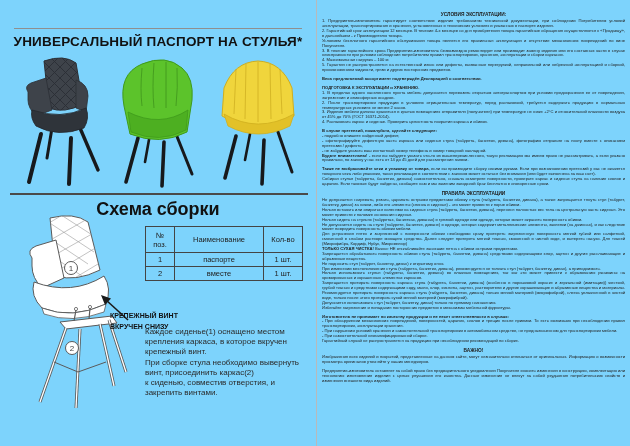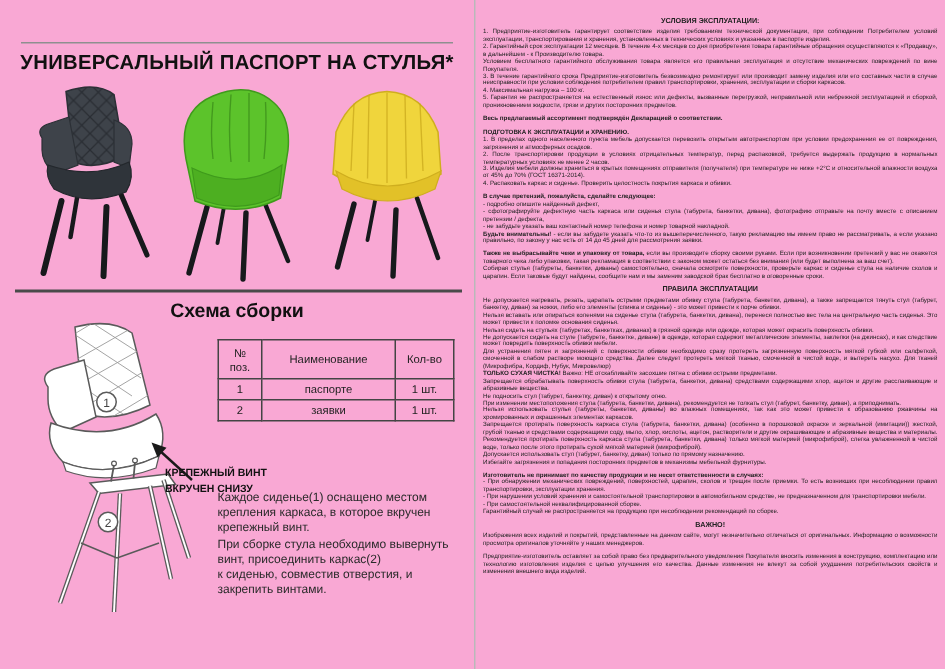--- a/index.html
+++ b/index.html
@@ -1,30 +1,30 @@
 <!DOCTYPE html>
 <html style="--chair1: #3e434a; --chair2: #5cc32b; --chair3: #f0d53c;"><head>
 <meta charset="utf-8">
 <style>
   html,body{margin:0;padding:0;background:#e8e8e8;}
-  .page{position:relative;width:630px;height:446px;background:#f9a8d4;overflow:hidden;
+  .page{position:relative;width:630px;height:446px;background:#7dd3fc;overflow:hidden;
         font-family:"Liberation Sans",sans-serif;color:#1a1a1a;}
   .divider-v{position:absolute;left:316px;top:0;width:1px;height:446px;background:#b9b9b9;}
 
   
   .rule-top{position:absolute;left:14px;top:28px;width:288px;height:1px;background:#8f8f8f;}
   .passport-title{position:absolute;left:0;top:34px;width:316px;text-align:center;
         font-weight:bold;font-size:13.5px;letter-spacing:.2px;color:#111;}
   .chairs{position:absolute;left:16px;top:56px;width:288px;height:134px;display:flex;justify-content:space-between;}
   .chairs svg{display:block;}
   .rule-mid{position:absolute;left:10px;top:193px;width:298px;height:2px;background:#4a4a4a;}
 
   
   .assembly-title{position:absolute;left:0;top:199px;width:316px;text-align:center;
-        font-weight:bold;font-size:13px;color:#111;}
+        font-weight:bold;font-size:18px;color:#111;}
   .assembly-svg{position:absolute;left:14px;top:212px;}
   .callout{position:absolute;left:110px;top:311px;width:90px;font-weight:bold;font-size:7px;
         line-height:1.5;white-space:pre-line;color:#111;}
   .asm-table{position:absolute;left:145px;top:226px;border-collapse:collapse;font-size:7.5px;color:#222;}
   .asm-table th,.asm-table td{border:1px solid #444;font-weight:normal;text-align:center;padding:2px 3px;}
   .asm-table th{padding:3.5px 3px;}
   .col-pos{width:22px;} .col-name{width:82px;margin-left:45px;} .col-qty{width:32px;}
   .instructions{position:absolute;left:145px;top:327px;width:170px;font-size:8px;line-height:1.28;
         white-space:pre-line;color:#2a2a2a;}
 
@@ -144,21 +144,21 @@
         </tr>
       </thead>
     <tbody>
         <tr>
           <td class="col-pos">1</td>
           <td class="col-name">паспорте</td>
           <td class="col-qty">1 шт.</td>
         </tr>
         <tr>
           <td class="col-pos">2</td>
-          <td class="col-name">заявки</td>
+          <td class="col-name">вместе</td>
           <td class="col-qty">1 шт.</td>
         </tr>
       </tbody>
   </table>
 
   <div class="instructions">Каждое сиденье(1) оснащено местом
 крепления каркаса, в которое вкручен
 крепежный винт.
 При сборке стула необходимо вывернуть
 винт, присоединить каркас(2)

